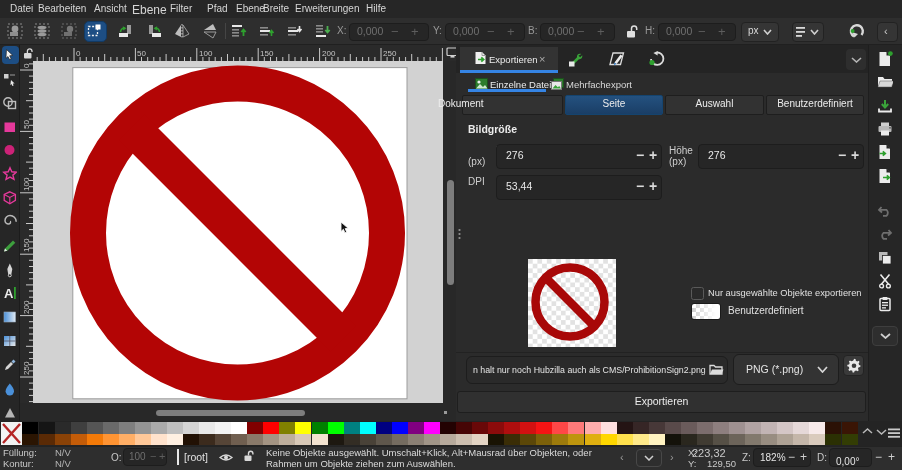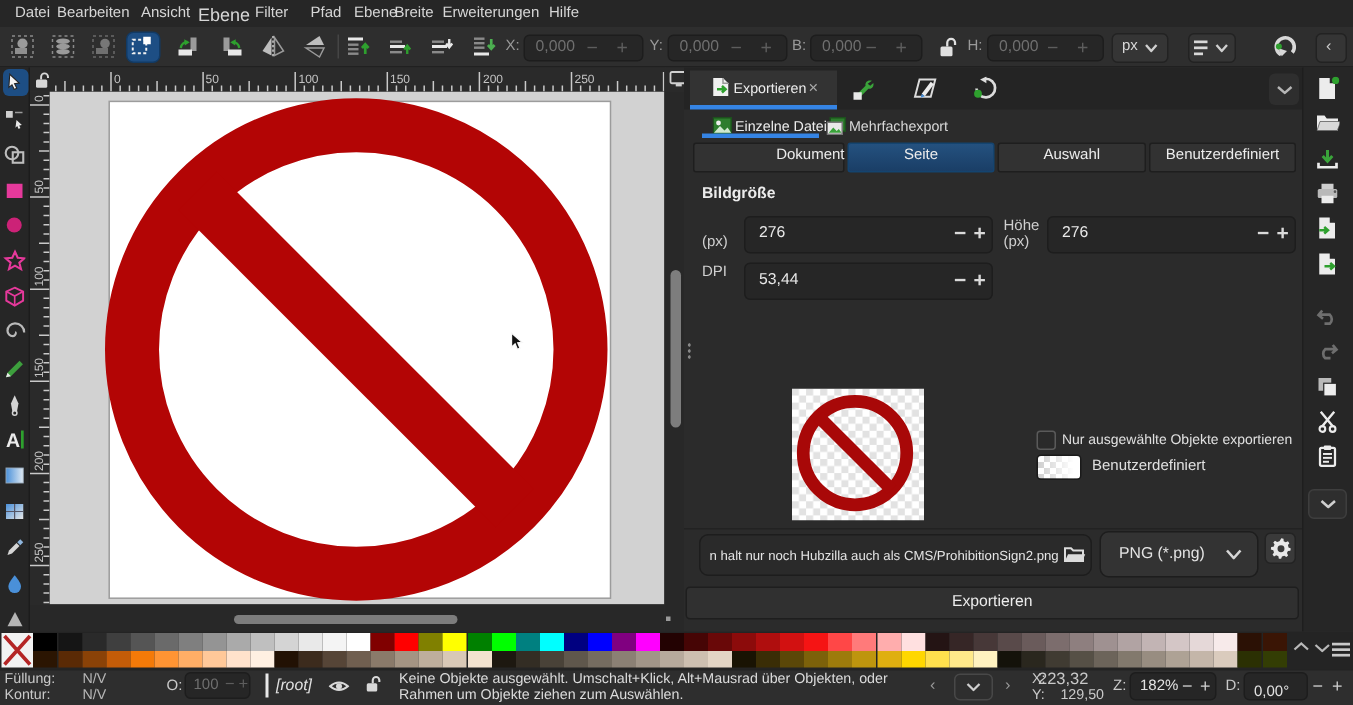--- a/index.html
+++ b/index.html
@@ -418,21 +418,21 @@
   </svg>
 <div class="abs txt" style="left:490px;top:78.5px;font-size:9.5px;color:#ececec">Einzelne Datei</div>
 <div class="abs" style="left:468px;top:89px;width:78px;height:2.6px;background:#3584e4"></div>
 <svg class="abs" style="left:551px;top:78px" width="13" height="12" viewBox="0 0 13 12">
     <rect x="2.5" y="0.5" width="10" height="9" fill="#2d7d2d" stroke="#1d501d"></rect>
     <rect x="0.5" y="3.5" width="10" height="8" fill="#e8e8e8" stroke="#777"></rect>
     <path d="M1.5 10.5 L4.5 7 L6.8 9.3 L8.2 8 L10 10.5 Z" fill="#3aa33a"></path>
   </svg>
 <div class="abs txt" style="left:566px;top:78.5px;font-size:9.5px;color:#d8d8d8">Mehrfachexport</div>
 <div class="abs" style="left:462px;top:95px;width:101px;height:20px;background:#323232;border:1px solid #1e1e1e;border-radius:2px"></div>
-<div class="abs txt" style="left:462px;top:98px;width:101px;text-align:right;font-size:10px;color:#ececec">Dokument</div>
+<div class="abs txt" style="left:438px;top:98px;width:101px;text-align:left;font-size:10px;color:#ececec">Dokument</div>
 <div class="abs" style="left:565px;top:95px;width:98px;height:20px;background:linear-gradient(#24517f,#1a3e66);border:1px solid #14446f;border-radius:2px"></div>
 <div class="abs txt" style="left:565px;top:98px;width:98px;text-align:center;font-size:10px;color:#ececec">Seite</div>
 <div class="abs" style="left:665px;top:95px;width:99px;height:20px;background:#323232;border:1px solid #1e1e1e;border-radius:2px"></div>
 <div class="abs txt" style="left:665px;top:98px;width:99px;text-align:center;font-size:10px;color:#ececec">Auswahl</div>
 <div class="abs" style="left:766px;top:95px;width:98px;height:20px;background:#323232;border:1px solid #1e1e1e;border-radius:2px"></div>
 <div class="abs txt" style="left:766px;top:98px;width:98px;text-align:center;font-size:10px;color:#ececec">Benutzerdefiniert</div>
 <div class="abs txt" style="left:468px;top:123px;font-size:10.5px;font-weight:bold;color:#ececec">Bildgröße</div>
 <div class="abs txt" style="left:496px;top:145px;font-size:10px;color:#cfcfcf">Breite</div>
 <div class="abs txt" style="left:468px;top:156px;font-size:10px;color:#cfcfcf">(px)</div>
 <div class="abs" style="left:496px;top:144px;width:166px;height:25px;background:#262626;border:1px solid #1d1d1d;border-radius:4px"></div>
@@ -665,21 +665,21 @@
 <div class="abs txt" style="left:3px;top:447px;font-size:9.5px;color:#c9c9c9">Füllung:</div>
 <div class="abs txt" style="left:3px;top:457.5px;font-size:9.5px;color:#c9c9c9">Kontur:</div>
 <div class="abs txt" style="left:55px;top:447px;font-size:9.5px;color:#b5b5b5">N/V</div>
 <div class="abs txt" style="left:55px;top:457.5px;font-size:9.5px;color:#b5b5b5">N/V</div>
 <div class="abs txt" style="left:111px;top:452px;font-size:10px;color:#c9c9c9">O:</div>
 <div class="abs" style="left:123px;top:448px;width:44px;height:18px;background:#262626;border:1px solid #1d1d1d;border-radius:4px"></div>
 <div class="abs txt" style="left:129px;top:451px;font-size:10px;color:#6f6f6f">100</div>
 <div class="abs txt" style="left:150px;top:450px;font-size:11px;color:#5d5d5d">−</div>
 <div class="abs txt" style="left:159px;top:450px;font-size:11px;color:#5d5d5d">+</div>
 <div class="abs" style="left:177px;top:449px;width:2px;height:16px;background:#e8e8e8"></div>
-<div class="abs txt" style="left:184px;top:451px;font-size:10.5px;font-style:italic;color:#e0e0e0">[root]</div>
+<div class="abs txt" style="left:184px;top:451px;font-size:10.5px;color:#e0e0e0">[root]</div>
 <svg class="abs" style="left:219px;top:452px" width="14" height="11" viewBox="0 0 14 11">
     <path d="M1 5.5 Q7 0.5 13 5.5 Q7 10.5 1 5.5 Z" fill="none" stroke="#d8d8d8" stroke-width="1.3"></path>
     <circle cx="7" cy="5.5" r="2" fill="#d8d8d8"></circle>
   </svg>
 <svg class="abs" style="left:243px;top:450px" width="12" height="13" viewBox="0 0 12 13">
     <rect x="1.5" y="5.5" width="7" height="5.5" rx="1" fill="#d8d8d8"></rect>
     <path d="M5.5 5.5 L5.5 3.5 A2.2 2.2 0 0 1 9.9 3.5 L9.9 4.6" fill="none" stroke="#d8d8d8" stroke-width="1.4"></path>
   </svg>
 <div class="abs txt" style="left:266px;top:447px;font-size:9.5px;color:#dcdcdc">Keine Objekte ausgewählt. Umschalt+Klick, Alt+Mausrad über Objekten, oder</div>
 <div class="abs txt" style="left:266px;top:457.5px;font-size:9.5px;color:#dcdcdc">Rahmen um Objekte ziehen zum Auswählen.</div>

